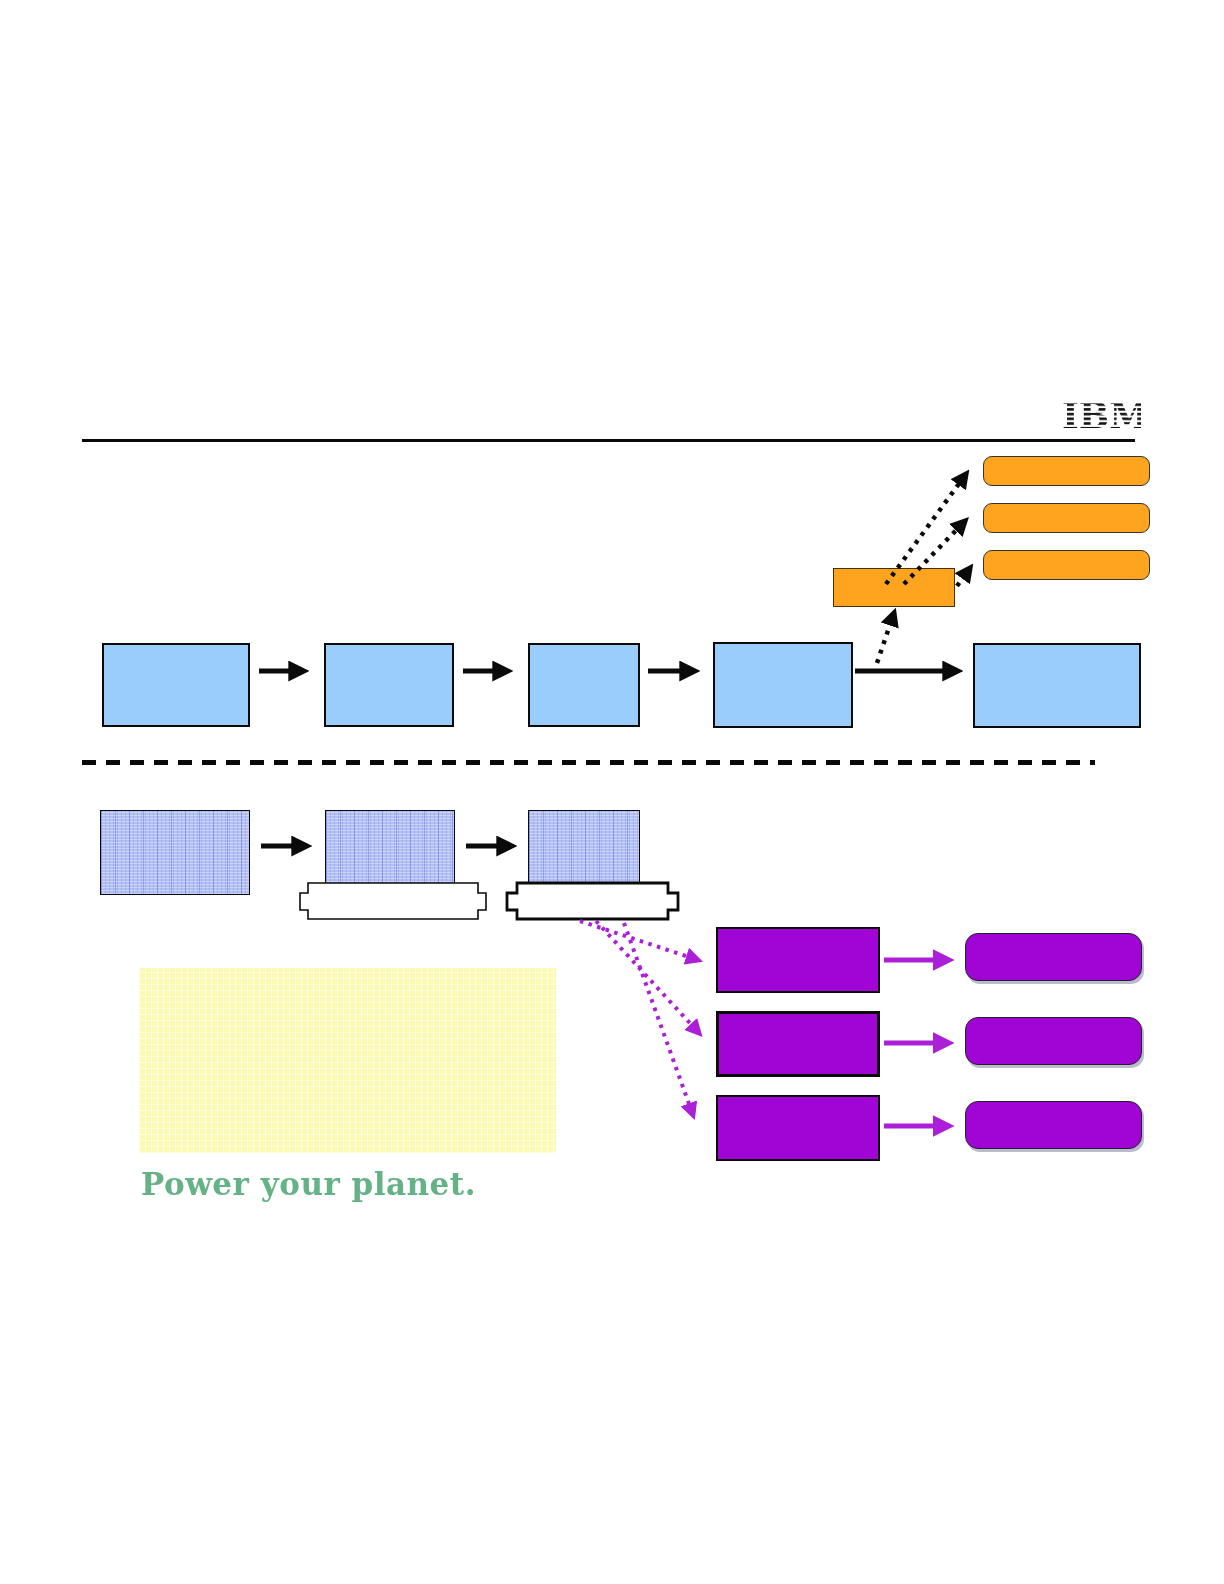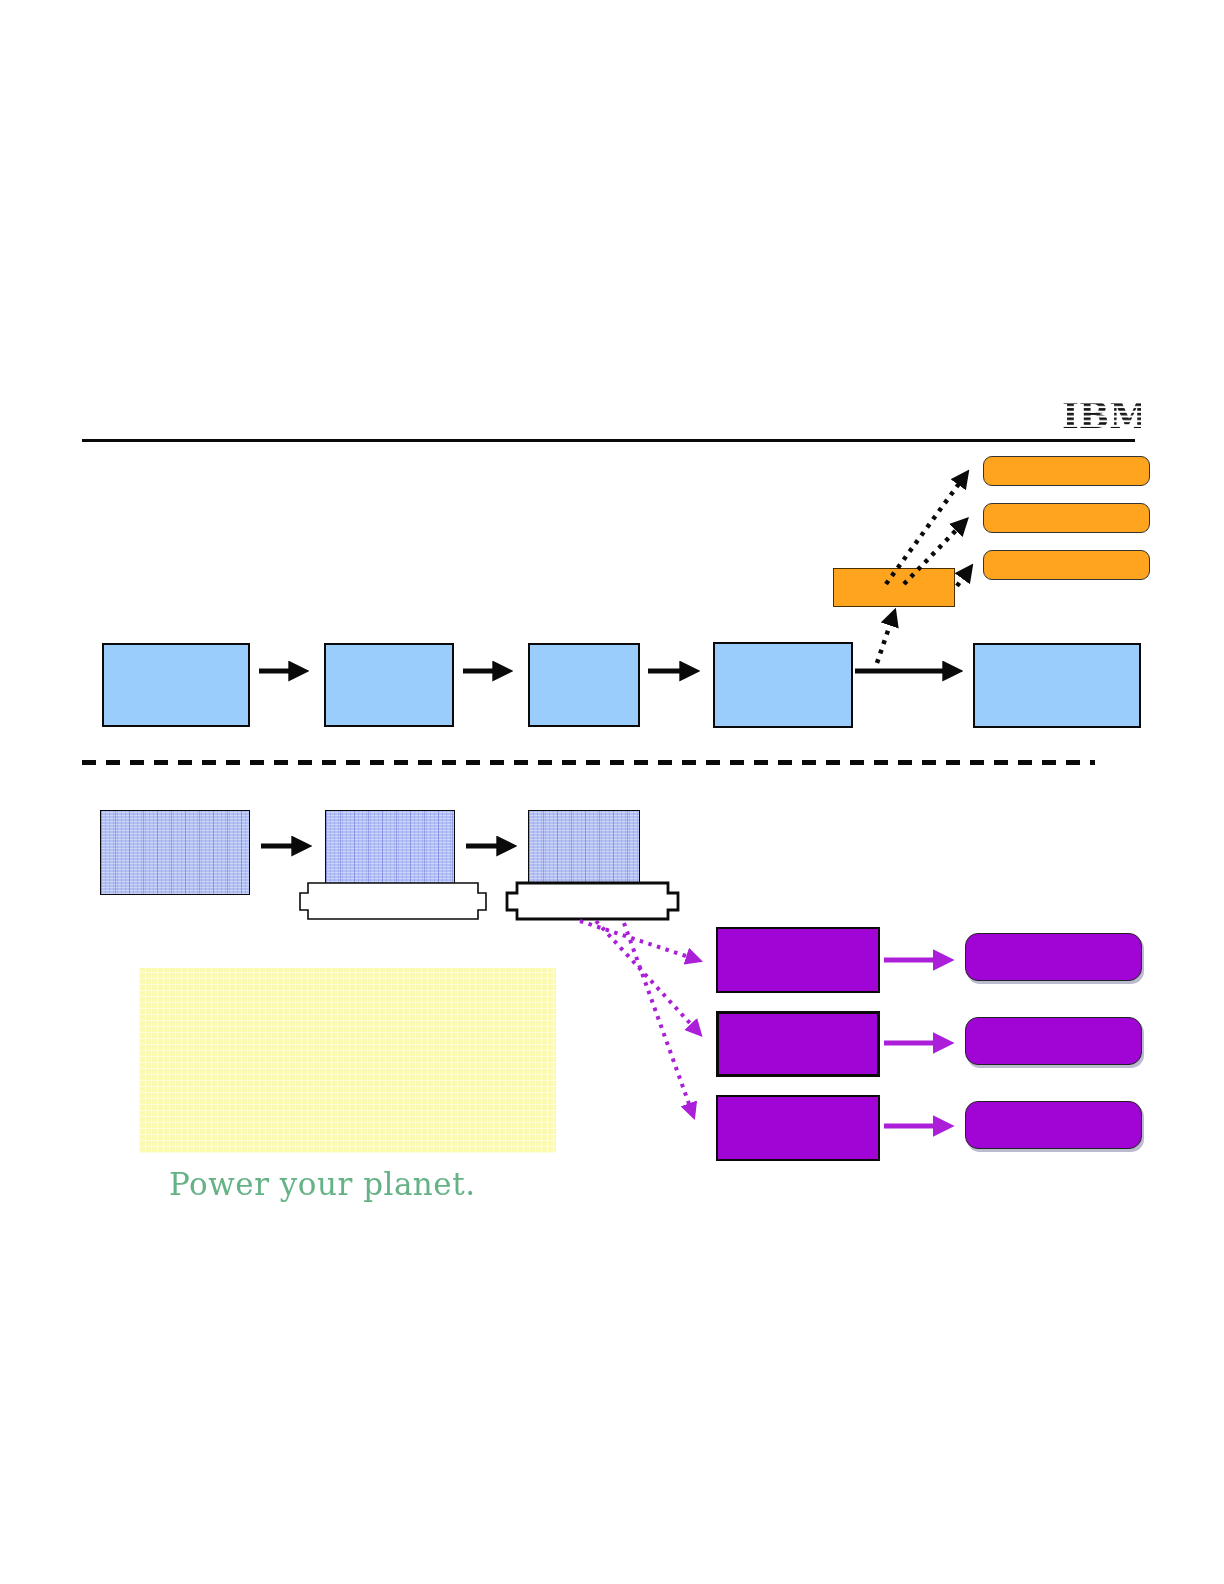--- a/index.html
+++ b/index.html
@@ -46,22 +46,22 @@
     left:965px;width:177px;height:48px;box-shadow:2px 3px 0 rgba(105,105,150,.45);}
   .rr1{top:933px;} .rr2{top:1017px;} .rr3{top:1101px;}
 
   .yellow-panel{left:139px;top:968px;width:417px;height:185px;
     background-color:var(--yellow-panel);
     background-image:
       repeating-linear-gradient(0deg,rgba(255,255,255,.55) 0 1px,transparent 1px 6px),
       repeating-linear-gradient(90deg,rgba(255,255,255,.55) 0 1px,transparent 1px 6px);}
 
   .slogan{position:absolute;left:141px;top:1166px;
-    font-family:"DejaVu Serif",serif;font-weight:normal;font-size:31px;
-    letter-spacing:.5px;color:var(--slogan-green);white-space:nowrap;margin-left:28px;}
+    font-family:"DejaVu Serif",serif;font-weight:bold;font-size:31px;
+    letter-spacing:.5px;color:var(--slogan-green);white-space:nowrap;}
 
   .navy-link-line{position:absolute;left:127px;top:1571px;width:141px;height:2px;
     background:var(--link-navy);cursor:pointer;}
 
   
   .overlay{position:absolute;left:0;top:0;width:1224px;height:1584px;pointer-events:none;}
   .arrow-black{stroke:var(--line-black);stroke-width:5;fill:none;}
   .arrow-black-dot{stroke:var(--line-black);stroke-width:4.5;fill:none;stroke-dasharray:4 6;}
   .arrow-purple{stroke:var(--purple-arrow);stroke-width:5;fill:none;}
   .arrow-purple-dot{stroke:var(--purple-arrow);stroke-width:4;fill:none;stroke-dasharray:3.5 5.5;}

